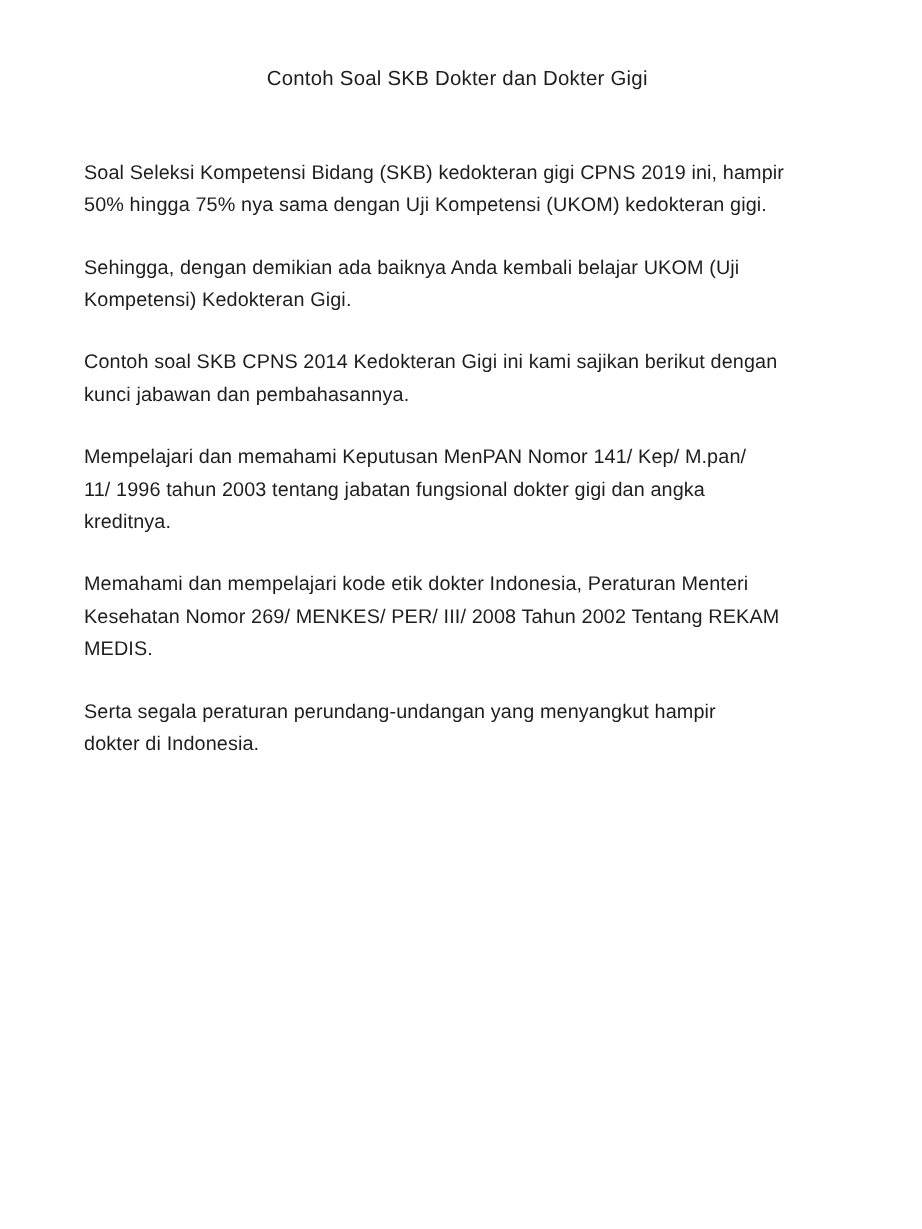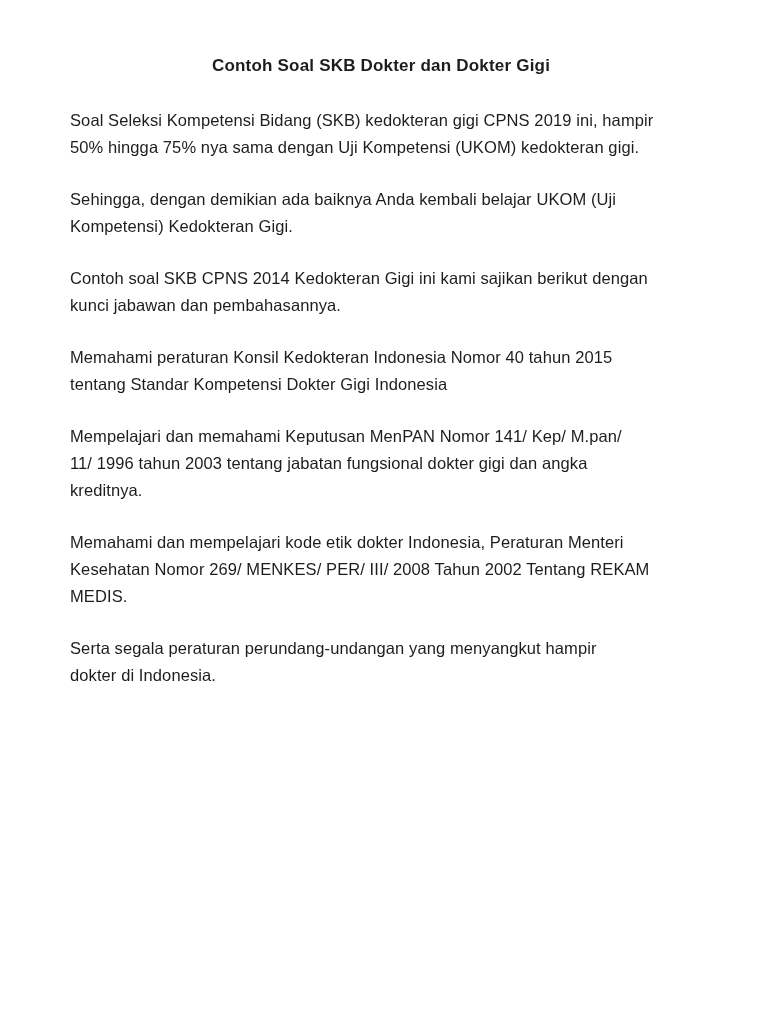--- a/index.html
+++ b/index.html
@@ -20,29 +20,29 @@
     box-sizing: border-box;
   }
   .doc-content {
     box-sizing: border-box;
     padding: 0 76px 0 70px;
   }
   .doc-title {
     margin-top: 50px;
     text-align: center;
     font-size: 17px;
-    font-weight: 700;
+    font-weight: 400;
     line-height: 31px;
     letter-spacing: 0.2px;
   }
   .doc-title .title-line {
     display: block;
   }
   .paragraphs {
-    margin-top: 26px;
+    margin-top: 50px;
   }
   .paragraphs p {
     margin: 0 0 25px 0;
     font-size: 16.5px;
     font-weight: 400;
     line-height: 27px;
     letter-spacing: 0.1px;
     white-space: pre-line;
     text-align: left;
   }
@@ -55,22 +55,20 @@
     <h1 class="doc-title">
       <span class="title-line">Contoh Soal SKB Dokter dan Dokter Gigi</span>
     </h1>
     <div class="paragraphs">
       <p>Soal Seleksi Kompetensi Bidang (SKB) kedokteran gigi CPNS 2019 ini, hampir
 50% hingga 75% nya sama dengan Uji Kompetensi (UKOM) kedokteran gigi.</p>
       <p>Sehingga, dengan demikian ada baiknya Anda kembali belajar UKOM (Uji
 Kompetensi) Kedokteran Gigi.</p>
       <p>Contoh soal SKB CPNS 2014 Kedokteran Gigi ini kami sajikan berikut dengan
 kunci jabawan dan pembahasannya.</p>
-      <p>Memahami peraturan Konsil Kedokteran Indonesia Nomor 40 tahun 2015
-tentang Standar Kompetensi Dokter Gigi Indonesia</p>
       <p>Mempelajari dan memahami Keputusan MenPAN Nomor 141/ Kep/ M.pan/
 11/ 1996 tahun 2003 tentang jabatan fungsional dokter gigi dan angka
 kreditnya.</p>
       <p>Memahami dan mempelajari kode etik dokter Indonesia, Peraturan Menteri
 Kesehatan Nomor 269/ MENKES/ PER/ III/ 2008 Tahun 2002 Tentang REKAM
 MEDIS.</p>
       <p>Serta segala peraturan perundang-undangan yang menyangkut hampir
 dokter di Indonesia.</p>
     </div>
   </div>

